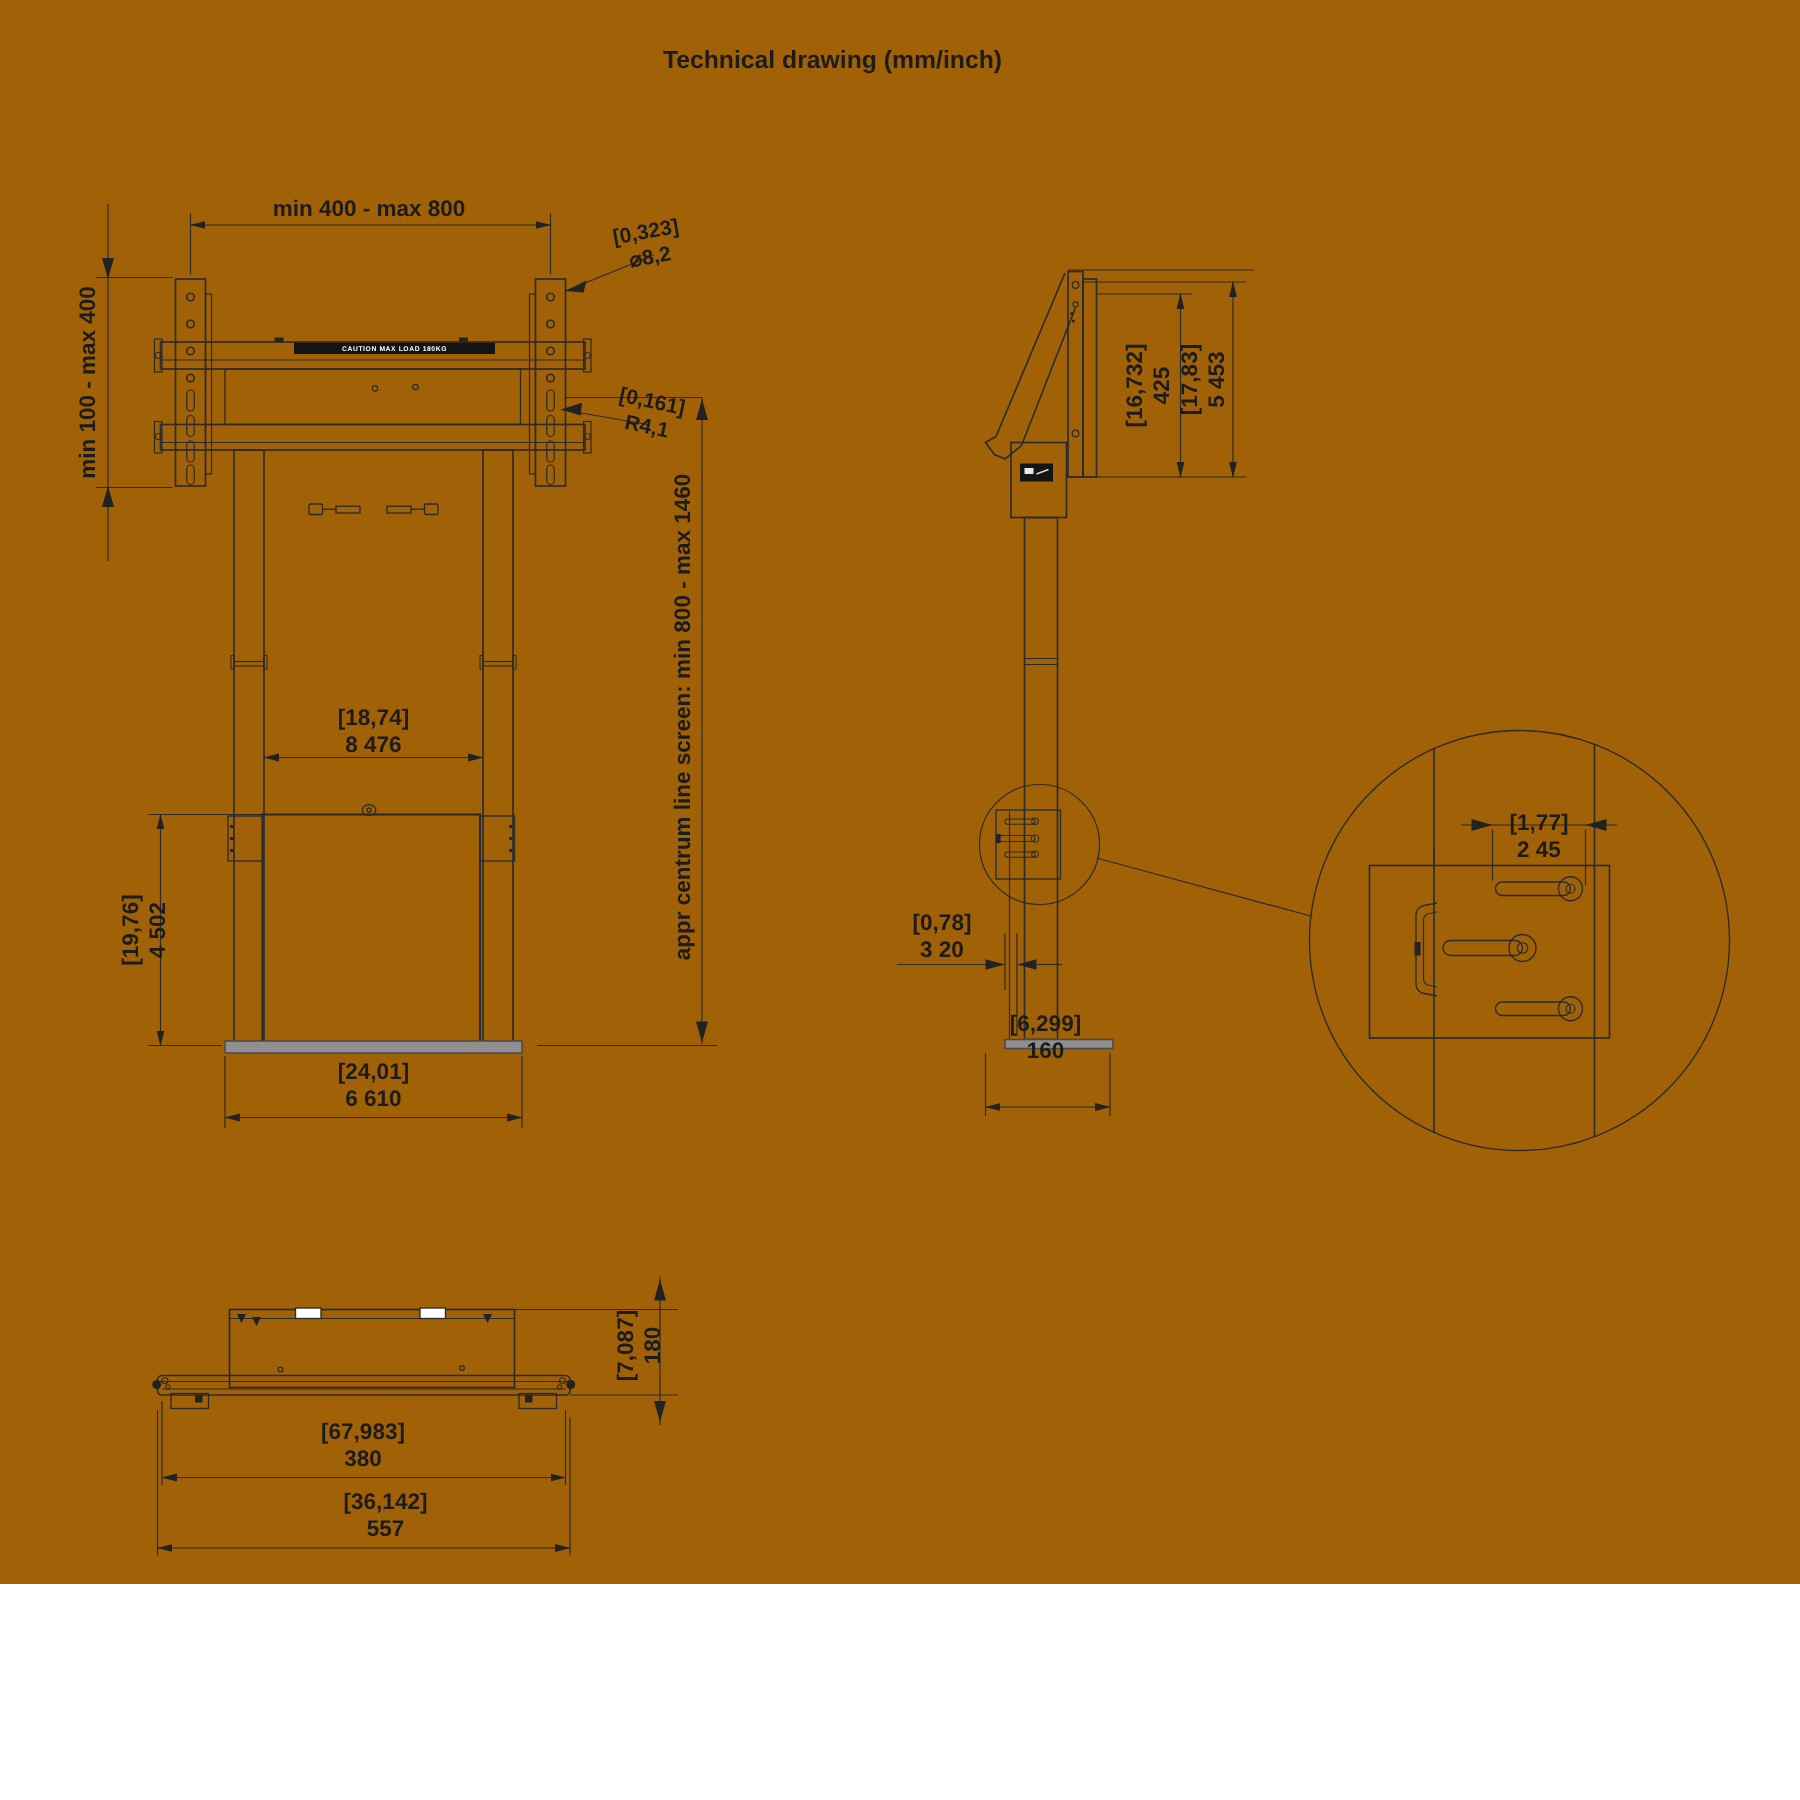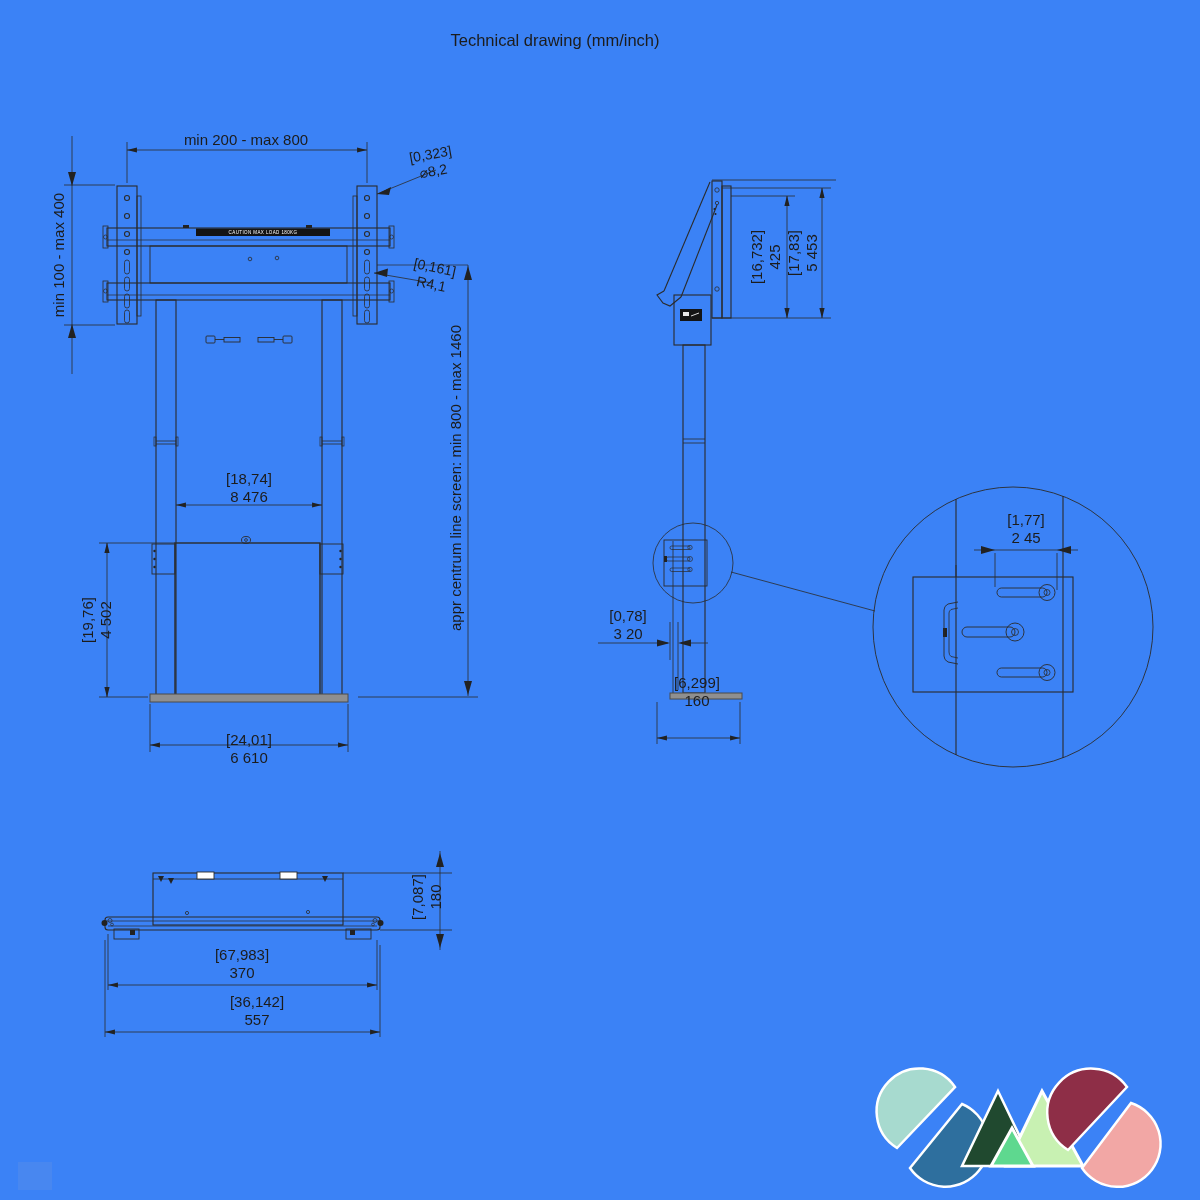--- a/index.html
+++ b/index.html
@@ -1,17 +1,17 @@
 <!DOCTYPE html>
 <html><head>
 <meta charset="utf-8">
 <style>
   html,body{margin:0;padding:0;background:#fff;}
-  #canvas{position:relative;width:1200px;height:1200px;background:#3b82f6;overflow:hidden;
-          font-family:"Liberation Sans",sans-serif;color:#1c1c1c;}
+  #canvas{position:relative;width:1200px;height:1056px;background:#a16207;overflow:hidden;
+          font-family:"Liberation Sans",sans-serif;color:#1c1c1c;font-weight:bold;}
   #draw{position:absolute;left:0;top:0;}
   .txt{position:absolute;text-align:center;white-space:nowrap;color:#1c1c1c;}
   .title{font-size:16.5px;line-height:21px;}
   .dim{font-size:15px;line-height:18px;}
   .dimsm{font-size:14px;line-height:17px;}
   .rot{transform:rotate(-90deg);transform-origin:center center;}
   .rotp10{transform:rotate(-10deg);transform-origin:center center;}
   .rotm12{transform:rotate(12deg);transform-origin:center center;}
   .caution{font-size:4.5px;color:#fff;letter-spacing:.4px;line-height:7px;}
   .wm{position:absolute;left:18px;top:1162px;width:34px;height:28px;background:#bbb;opacity:.10;}
@@ -272,21 +272,21 @@
     <path d="M 1131,1103 A 43,43 0 1 1 1082,1168 Z" fill="#f2a7a5"></path>
   </g>
 </svg>
 
 <div class="txt title" style="left:205px;top:30px;width:700px;">
   <div>Technical drawing (mm/inch)</div>
 </div>
 
 <div class="txt caution" style="left:196px;top:229px;width:134px;">CAUTION MAX LOAD 180KG</div>
 
-<div class="txt dim" style="left:146px;top:131px;width:200px;">min 200 - max 800</div>
+<div class="txt dim" style="left:146px;top:131px;width:200px;">min 400 - max 800</div>
 
 <div class="txt dim rot" style="left:-26px;top:246px;width:170px;">min 100 - max 400</div>
 
 <div class="txt dimsm rotp10" style="left:387px;top:146px;width:90px;">
   <div>[0,323]</div>
   <div>⌀8,2</div>
 </div>
 
 <div class="txt dimsm rotm12" style="left:393px;top:259px;width:80px;">
   <div>[0,161]</div>
@@ -296,21 +296,21 @@
 <div class="txt dim" style="left:189px;top:470px;width:120px;">
   <div>[18,74]</div>
   <div>8 476</div>
 </div>
 
 <div class="txt dim rot" style="left:42px;top:602px;width:110px;">
   <div>[19,76]</div>
   <div>4 502</div>
 </div>
 
-<div class="txt dim" style="left:189px;top:706px;width:120px;margin-top:25px;">
+<div class="txt dim" style="left:189px;top:706px;width:120px;">
   <div>[24,01]</div>
   <div>6 610</div>
 </div>
 
 <div class="txt dim rot" style="left:236px;top:469px;width:440px;">appr centrum line screen: min 800 - max 1460</div>
 
 <div class="txt dim rot" style="left:706px;top:239px;width:120px;">
   <div>[16,732]</div>
   <div>425</div>
 </div>
@@ -323,33 +323,33 @@
 <div class="txt dim" style="left:588px;top:607px;width:80px;">
   <div>[0,78]</div>
   <div>3 20</div>
 </div>
 
 <div class="txt dim" style="left:647px;top:674px;width:100px;">
   <div>[6,299]</div>
   <div>160</div>
 </div>
 
-<div class="txt dim" style="left:976px;top:511px;width:100px;">
+<div class="txt dim" style="left:976px;top:540px;width:100px;">
   <div>[1,77]</div>
   <div>2 45</div>
 </div>
 
 <div class="txt dim rot" style="left:377px;top:879px;width:100px;">
   <div>[7,087]</div>
   <div>180</div>
 </div>
 
 <div class="txt dim" style="left:182px;top:946px;width:120px;">
   <div>[67,983]</div>
-  <div>370</div>
+  <div>380</div>
 </div>
 
 <div class="txt dim" style="left:197px;top:993px;width:120px;">
   <div>[36,142]</div>
   <div>557</div>
 </div>
 
 <div class="wm"></div>
 
 </div>

